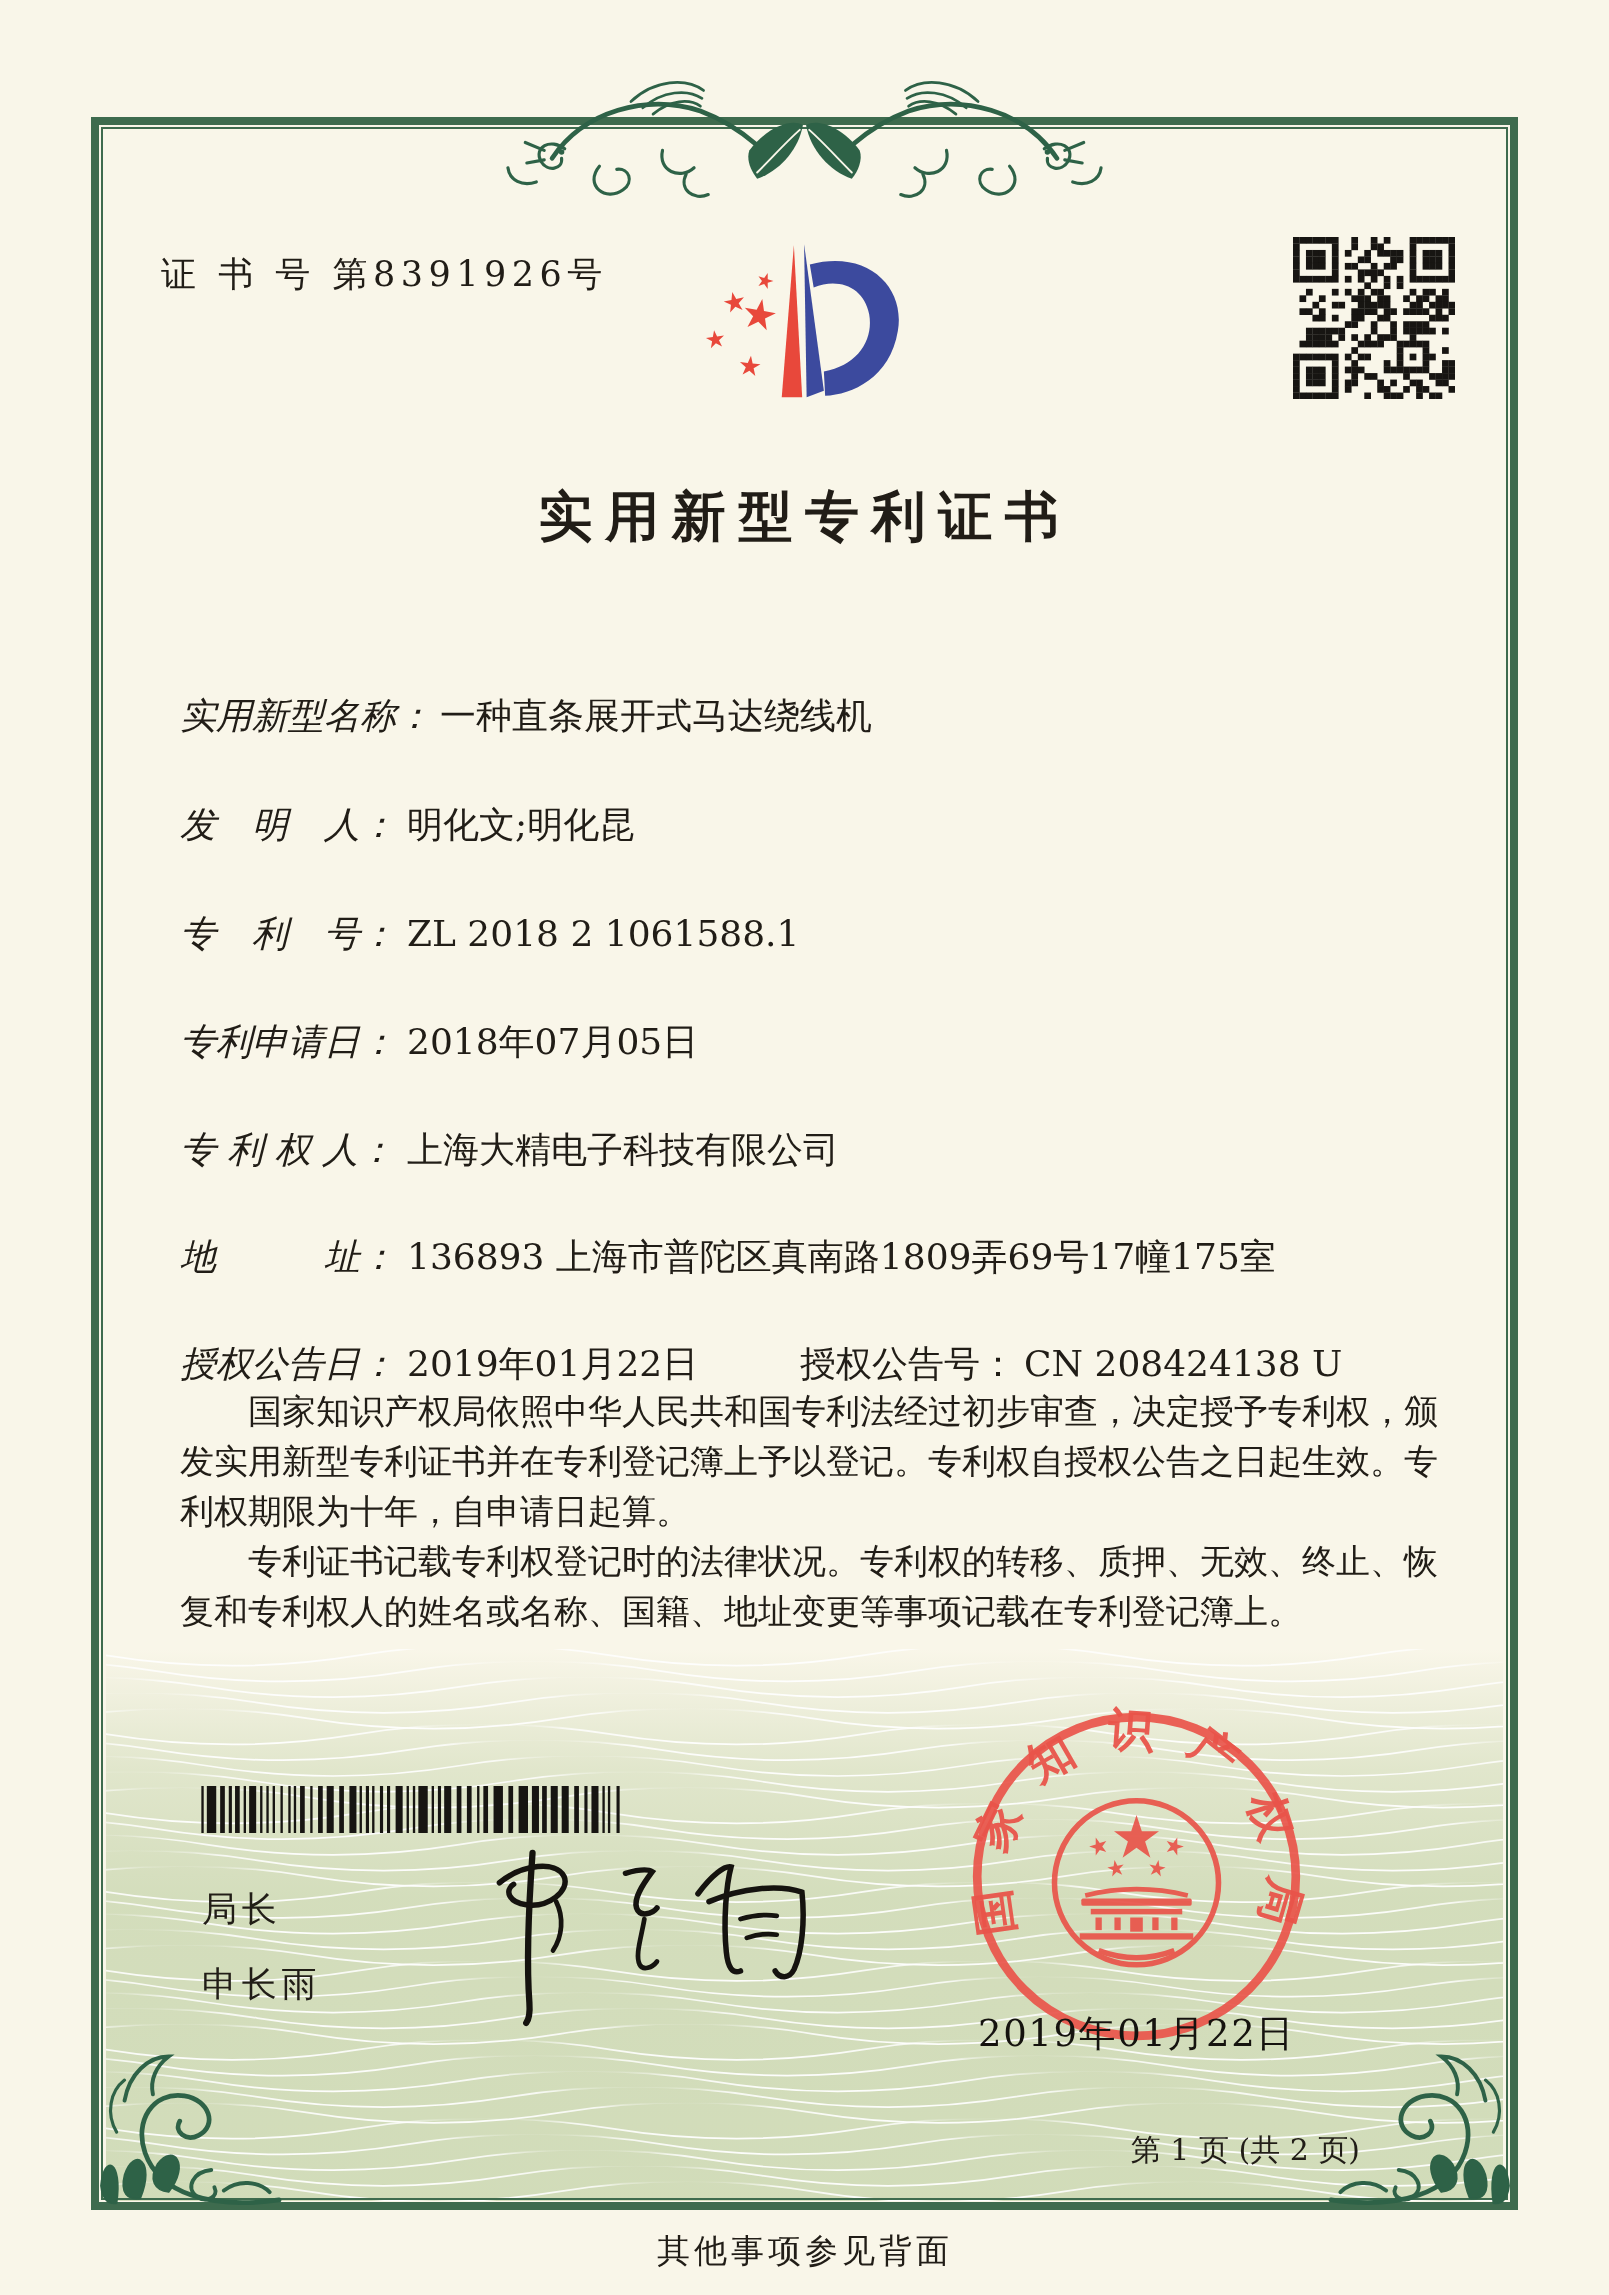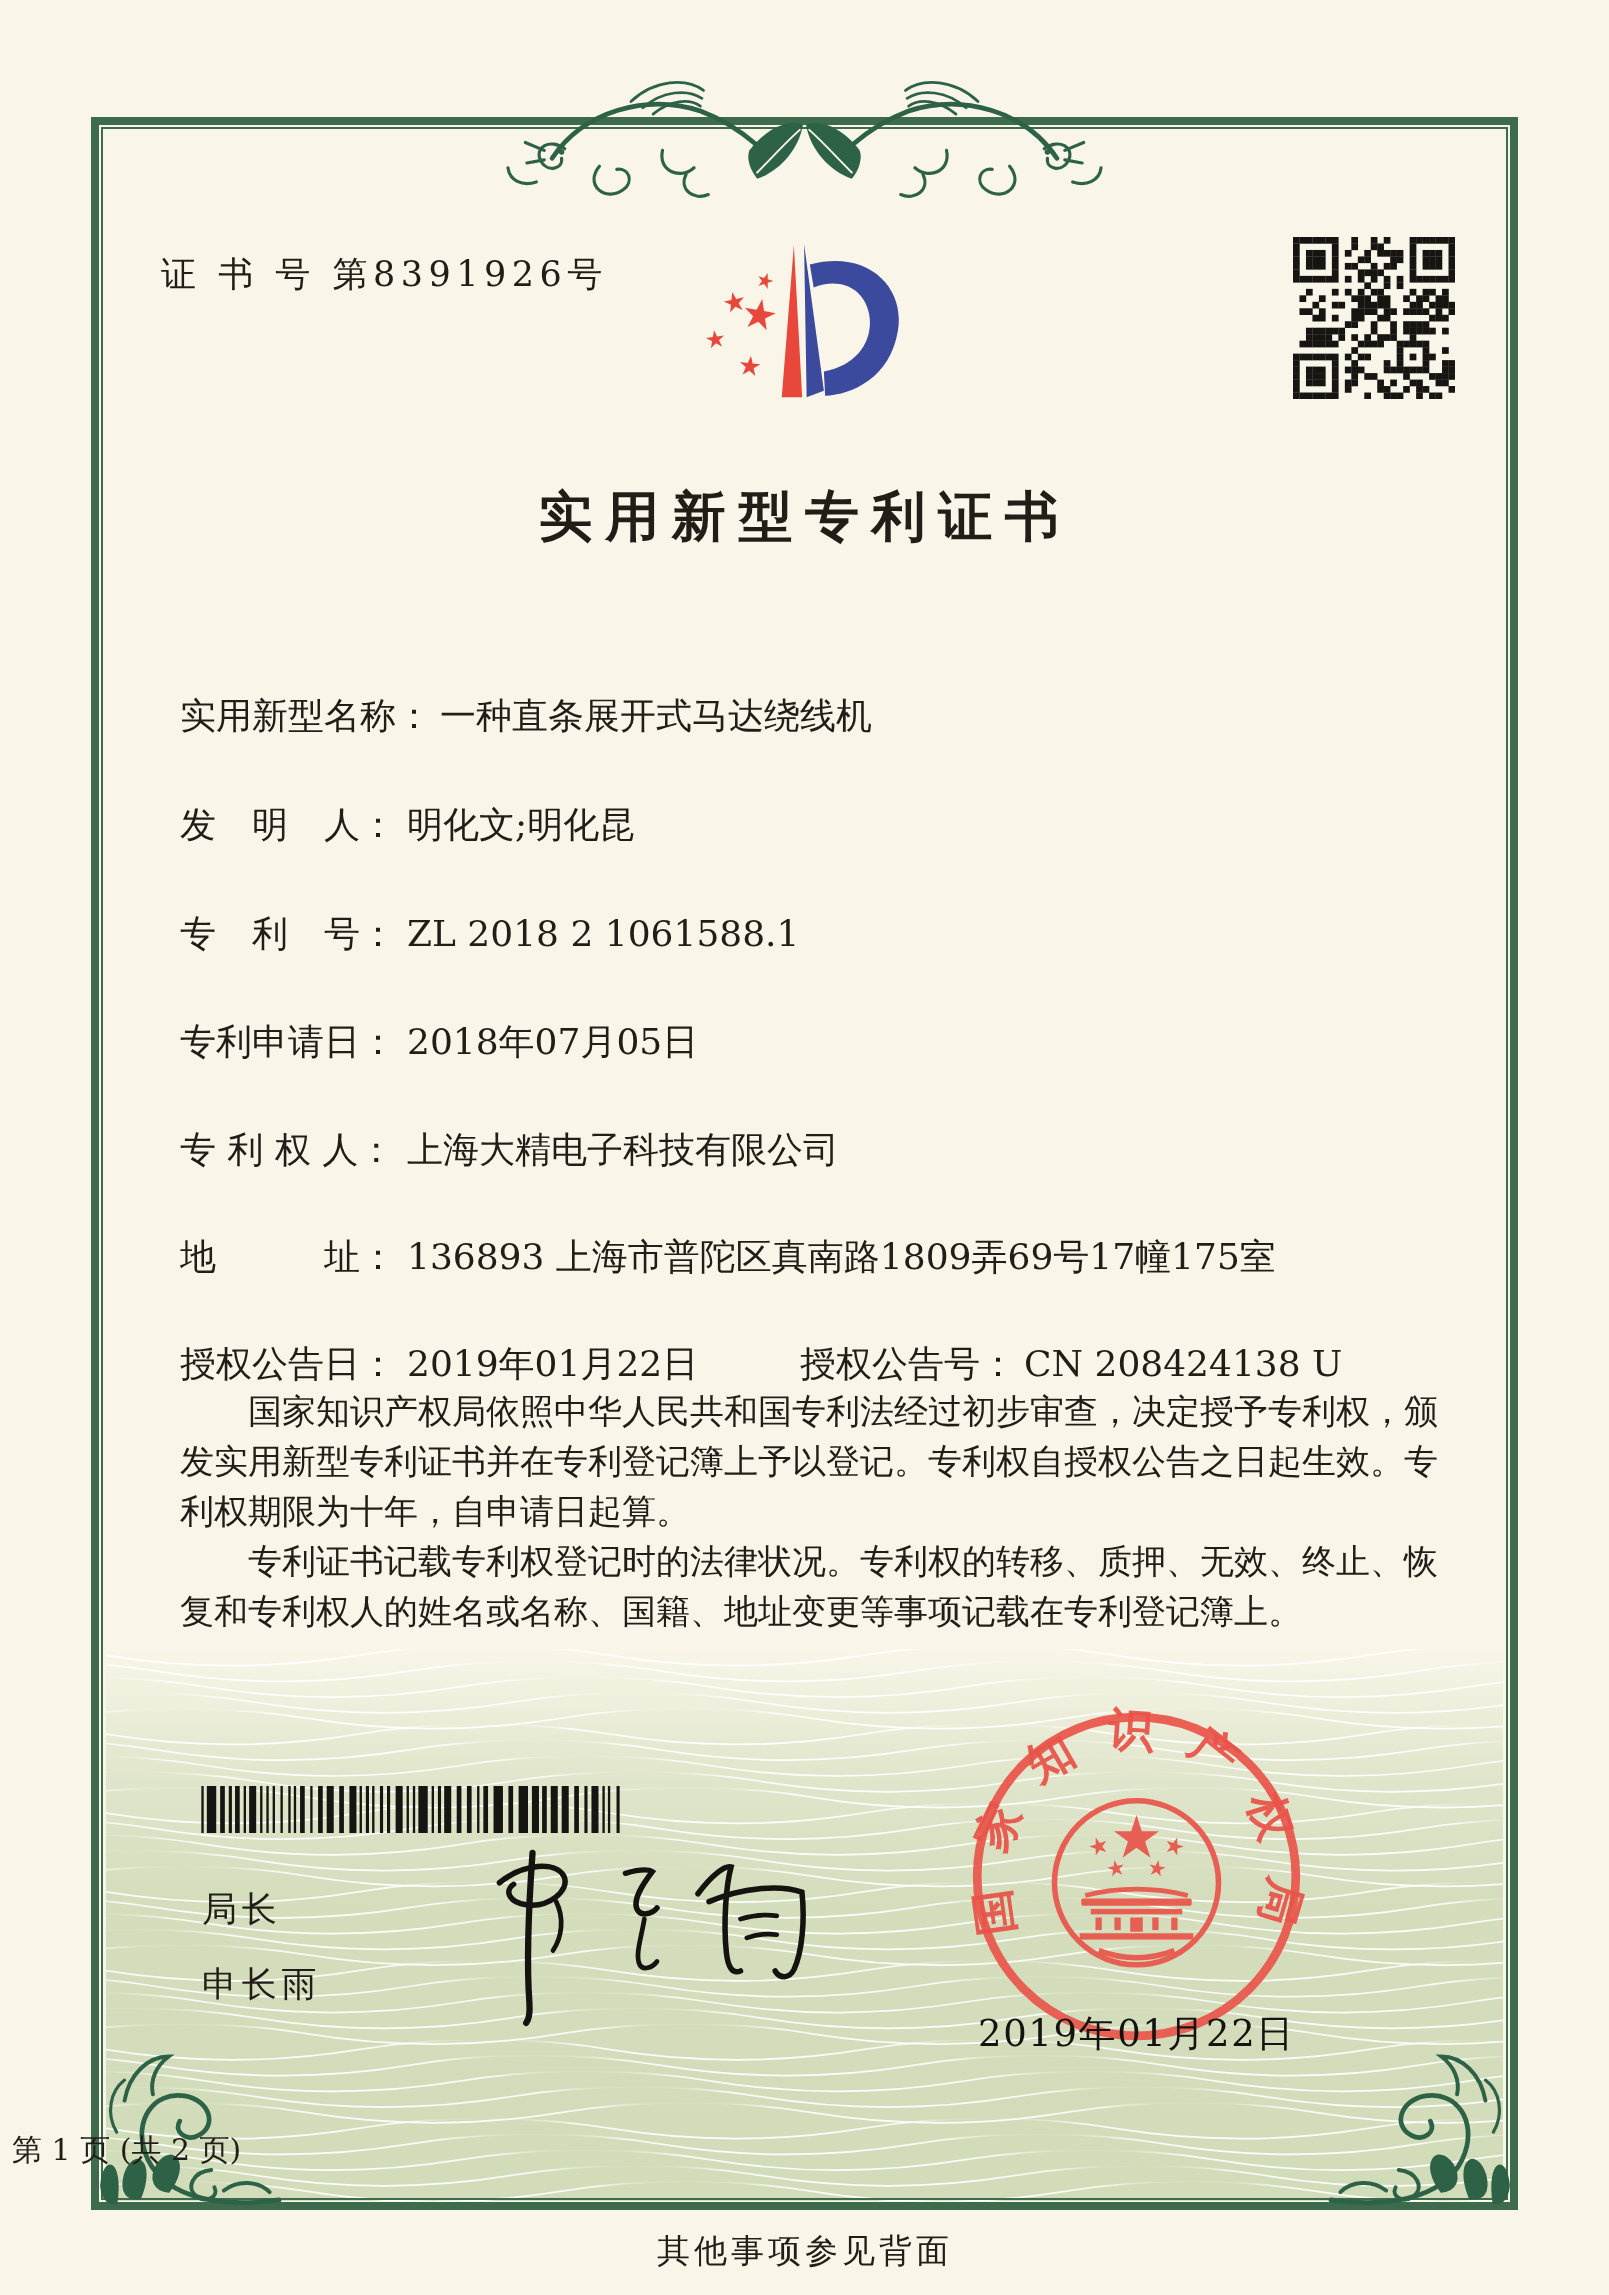--- a/index.html
+++ b/index.html
@@ -21,36 +21,36 @@
   .corner.left{left:93px;}
   .corner.right{left:1312px;transform:scaleX(-1);}
   
   .cert-no{position:absolute;left:161px;top:251px;font-size:35px;letter-spacing:5.5px;}
   .logo{position:absolute;left:672px;top:227px;width:268px;height:205px;}
   .qr{position:absolute;left:1293px;top:237px;width:162px;height:162px;}
   .title{position:absolute;left:0;top:481px;width:100%;text-align:center;
     font-size:54px;font-weight:bold;letter-spacing:12.6px;}
   
   .row{position:absolute;left:180px;width:1261px;font-size:36px;white-space:nowrap;}
-  .row .lbl{display:inline-block;min-width:219px;}
+  .row .lbl{display:inline-block;min-width:219px;font-style:italic;}
   .row .val{margin-left:8px;}
   .row .grp2{position:absolute;left:620px;top:0;}
   
   .paras{position:absolute;left:180px;top:1386px;width:1258px;font-size:34px;
     line-height:50px;text-align:justify;}
   .paras p{margin:0;text-indent:68px;}
   
   .barcode{position:absolute;left:200px;top:1786px;width:421px;height:47px;}
   .signer-title{position:absolute;left:202px;top:1886px;font-size:35px;letter-spacing:4.7px;}
   .signer-name{position:absolute;left:202px;top:1961px;font-size:35px;letter-spacing:4.7px;}
   .signature{position:absolute;left:438px;top:1826px;width:386px;height:208px;}
   .seal{position:absolute;left:963px;top:1703px;width:347px;height:347px;}
   .seal-date{position:absolute;left:963px;top:2009px;width:347px;text-align:center;
     font-size:37px;letter-spacing:1.6px;color:#15130f;}
-  .footer-page{position:absolute;left:0;top:2130px;width:1360px;text-align:left;font-size:30px;padding-left:12px;}
+  .footer-page{position:absolute;left:0;top:2130px;width:1360px;text-align:right;font-size:30px;}
   .back-note{position:absolute;left:0;top:2229px;width:1610px;text-align:center;
     font-size:33px;letter-spacing:4px;}
 </style>
 </head>
 <body>
 
 <div class="page">
 
   <div class="waves"><svg width="1397" height="552" viewBox="0 0 1772 700">
         <defs>

